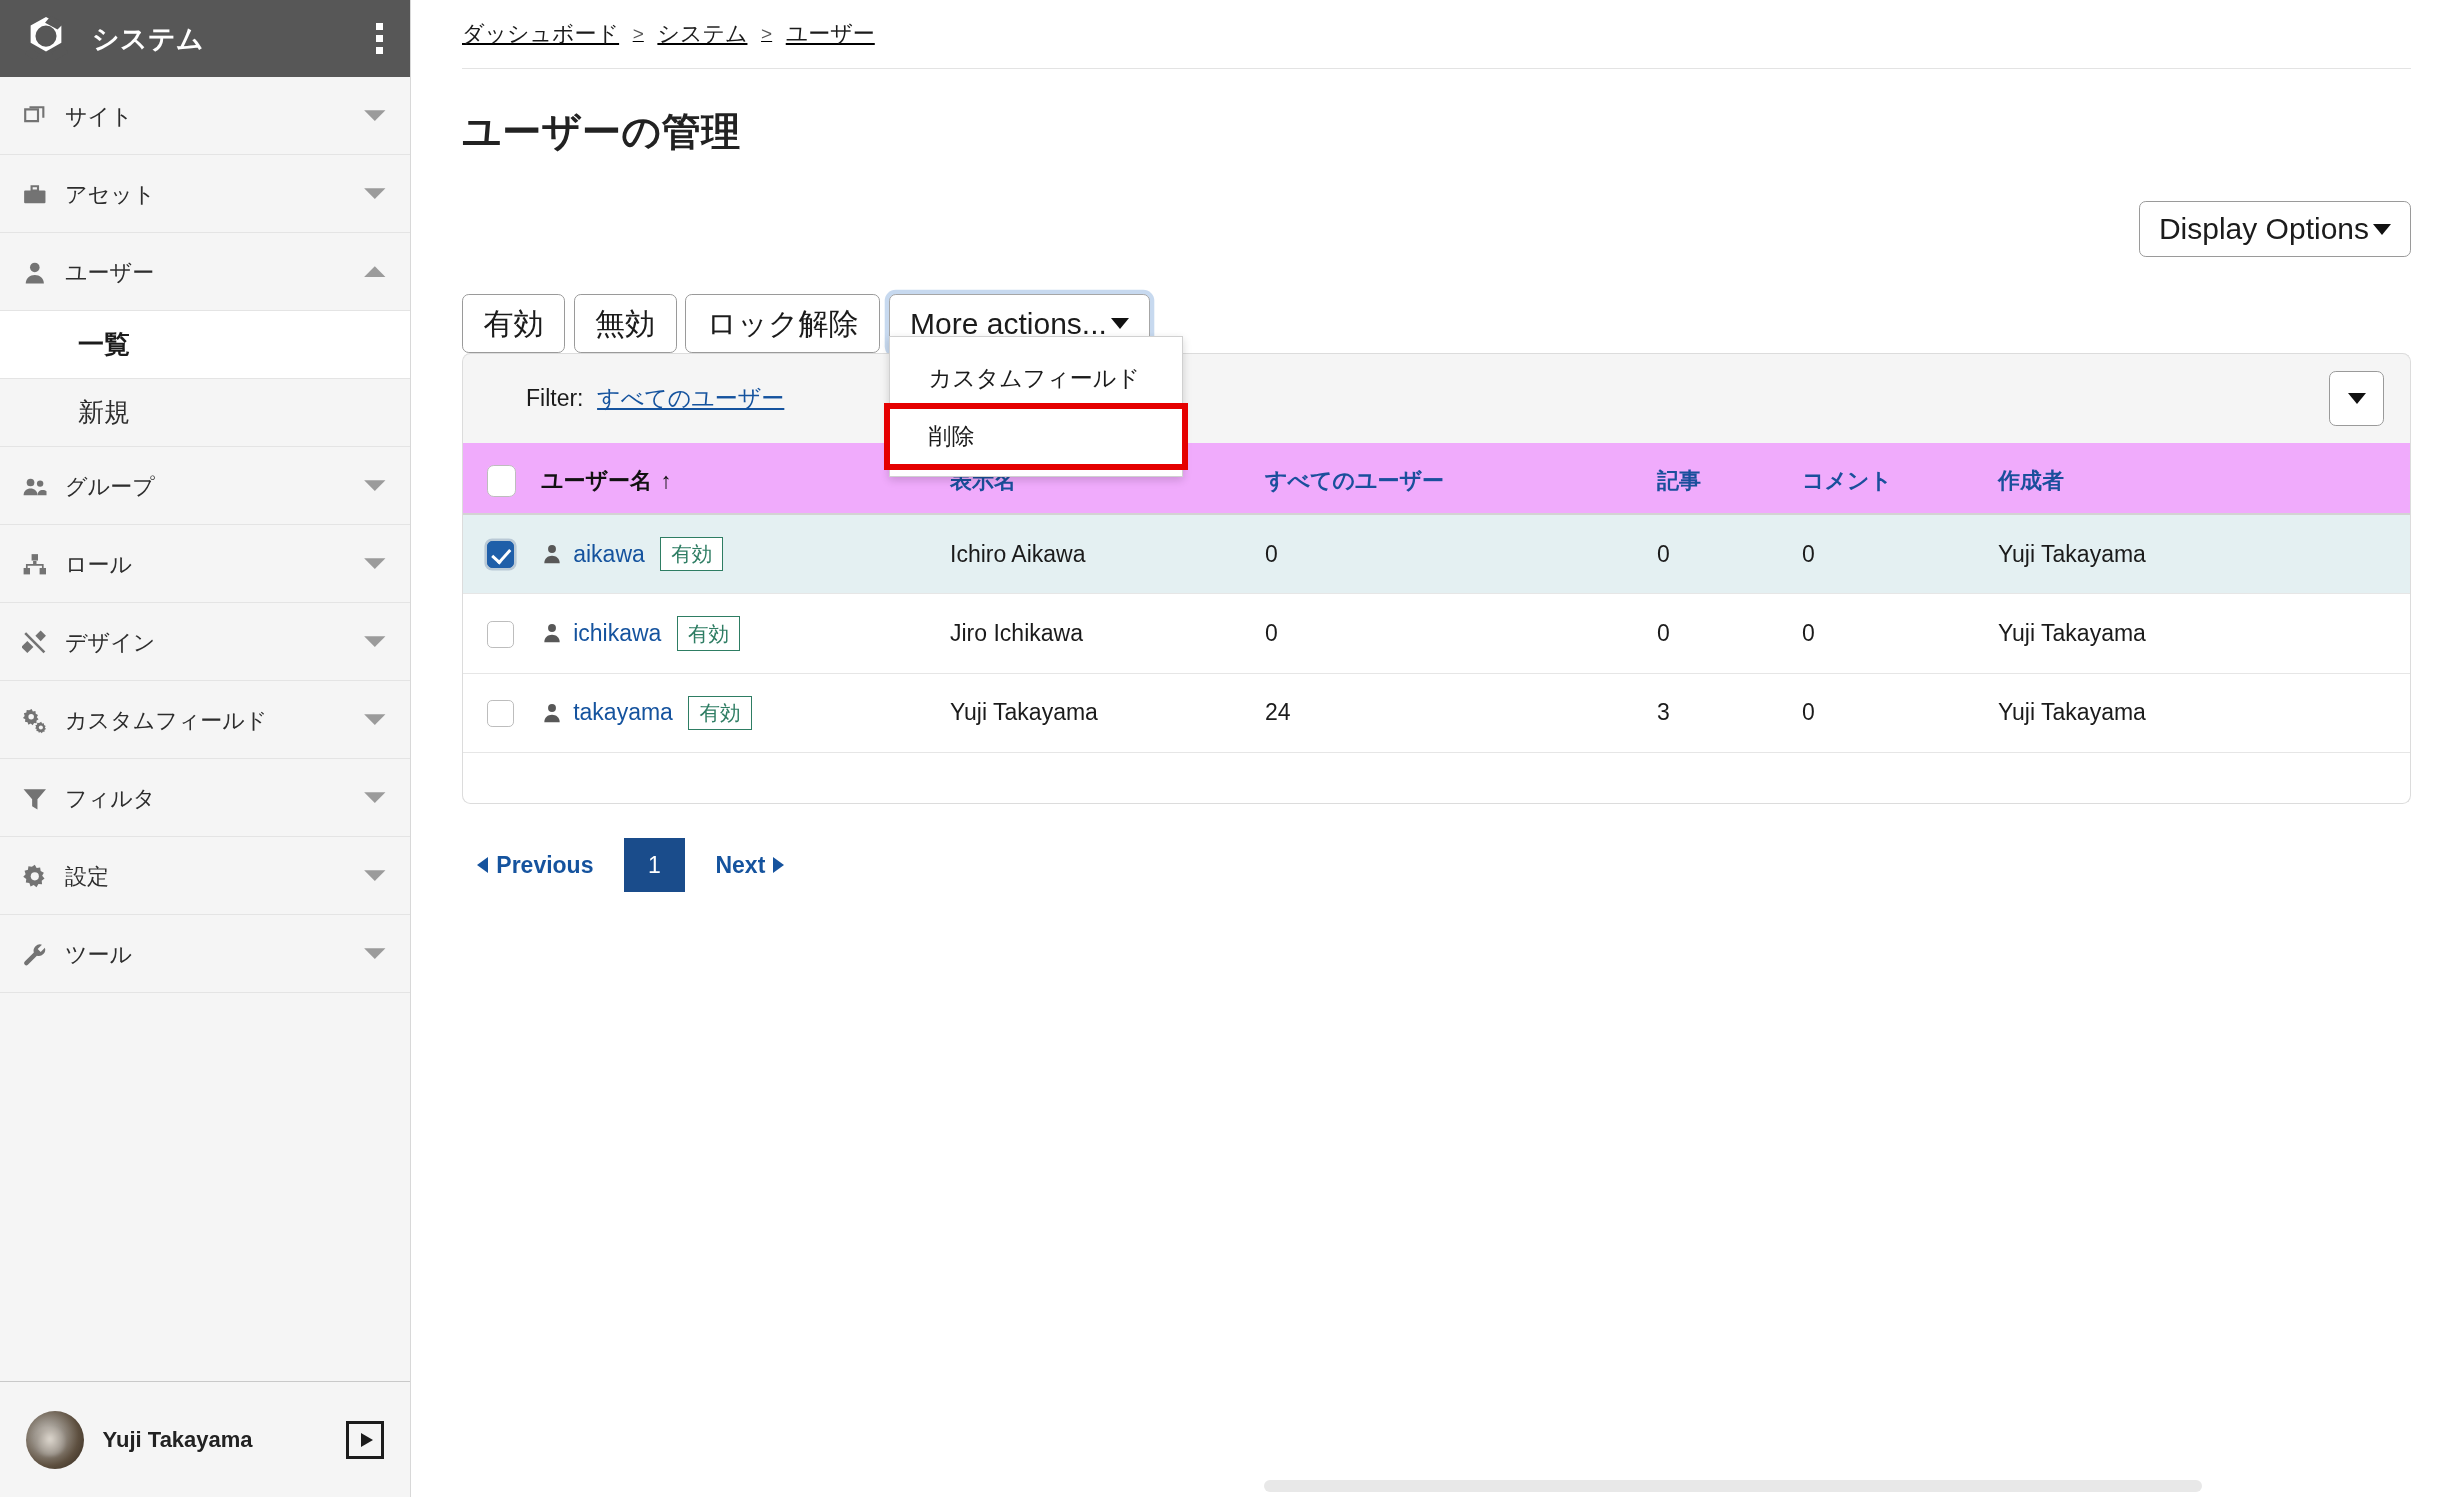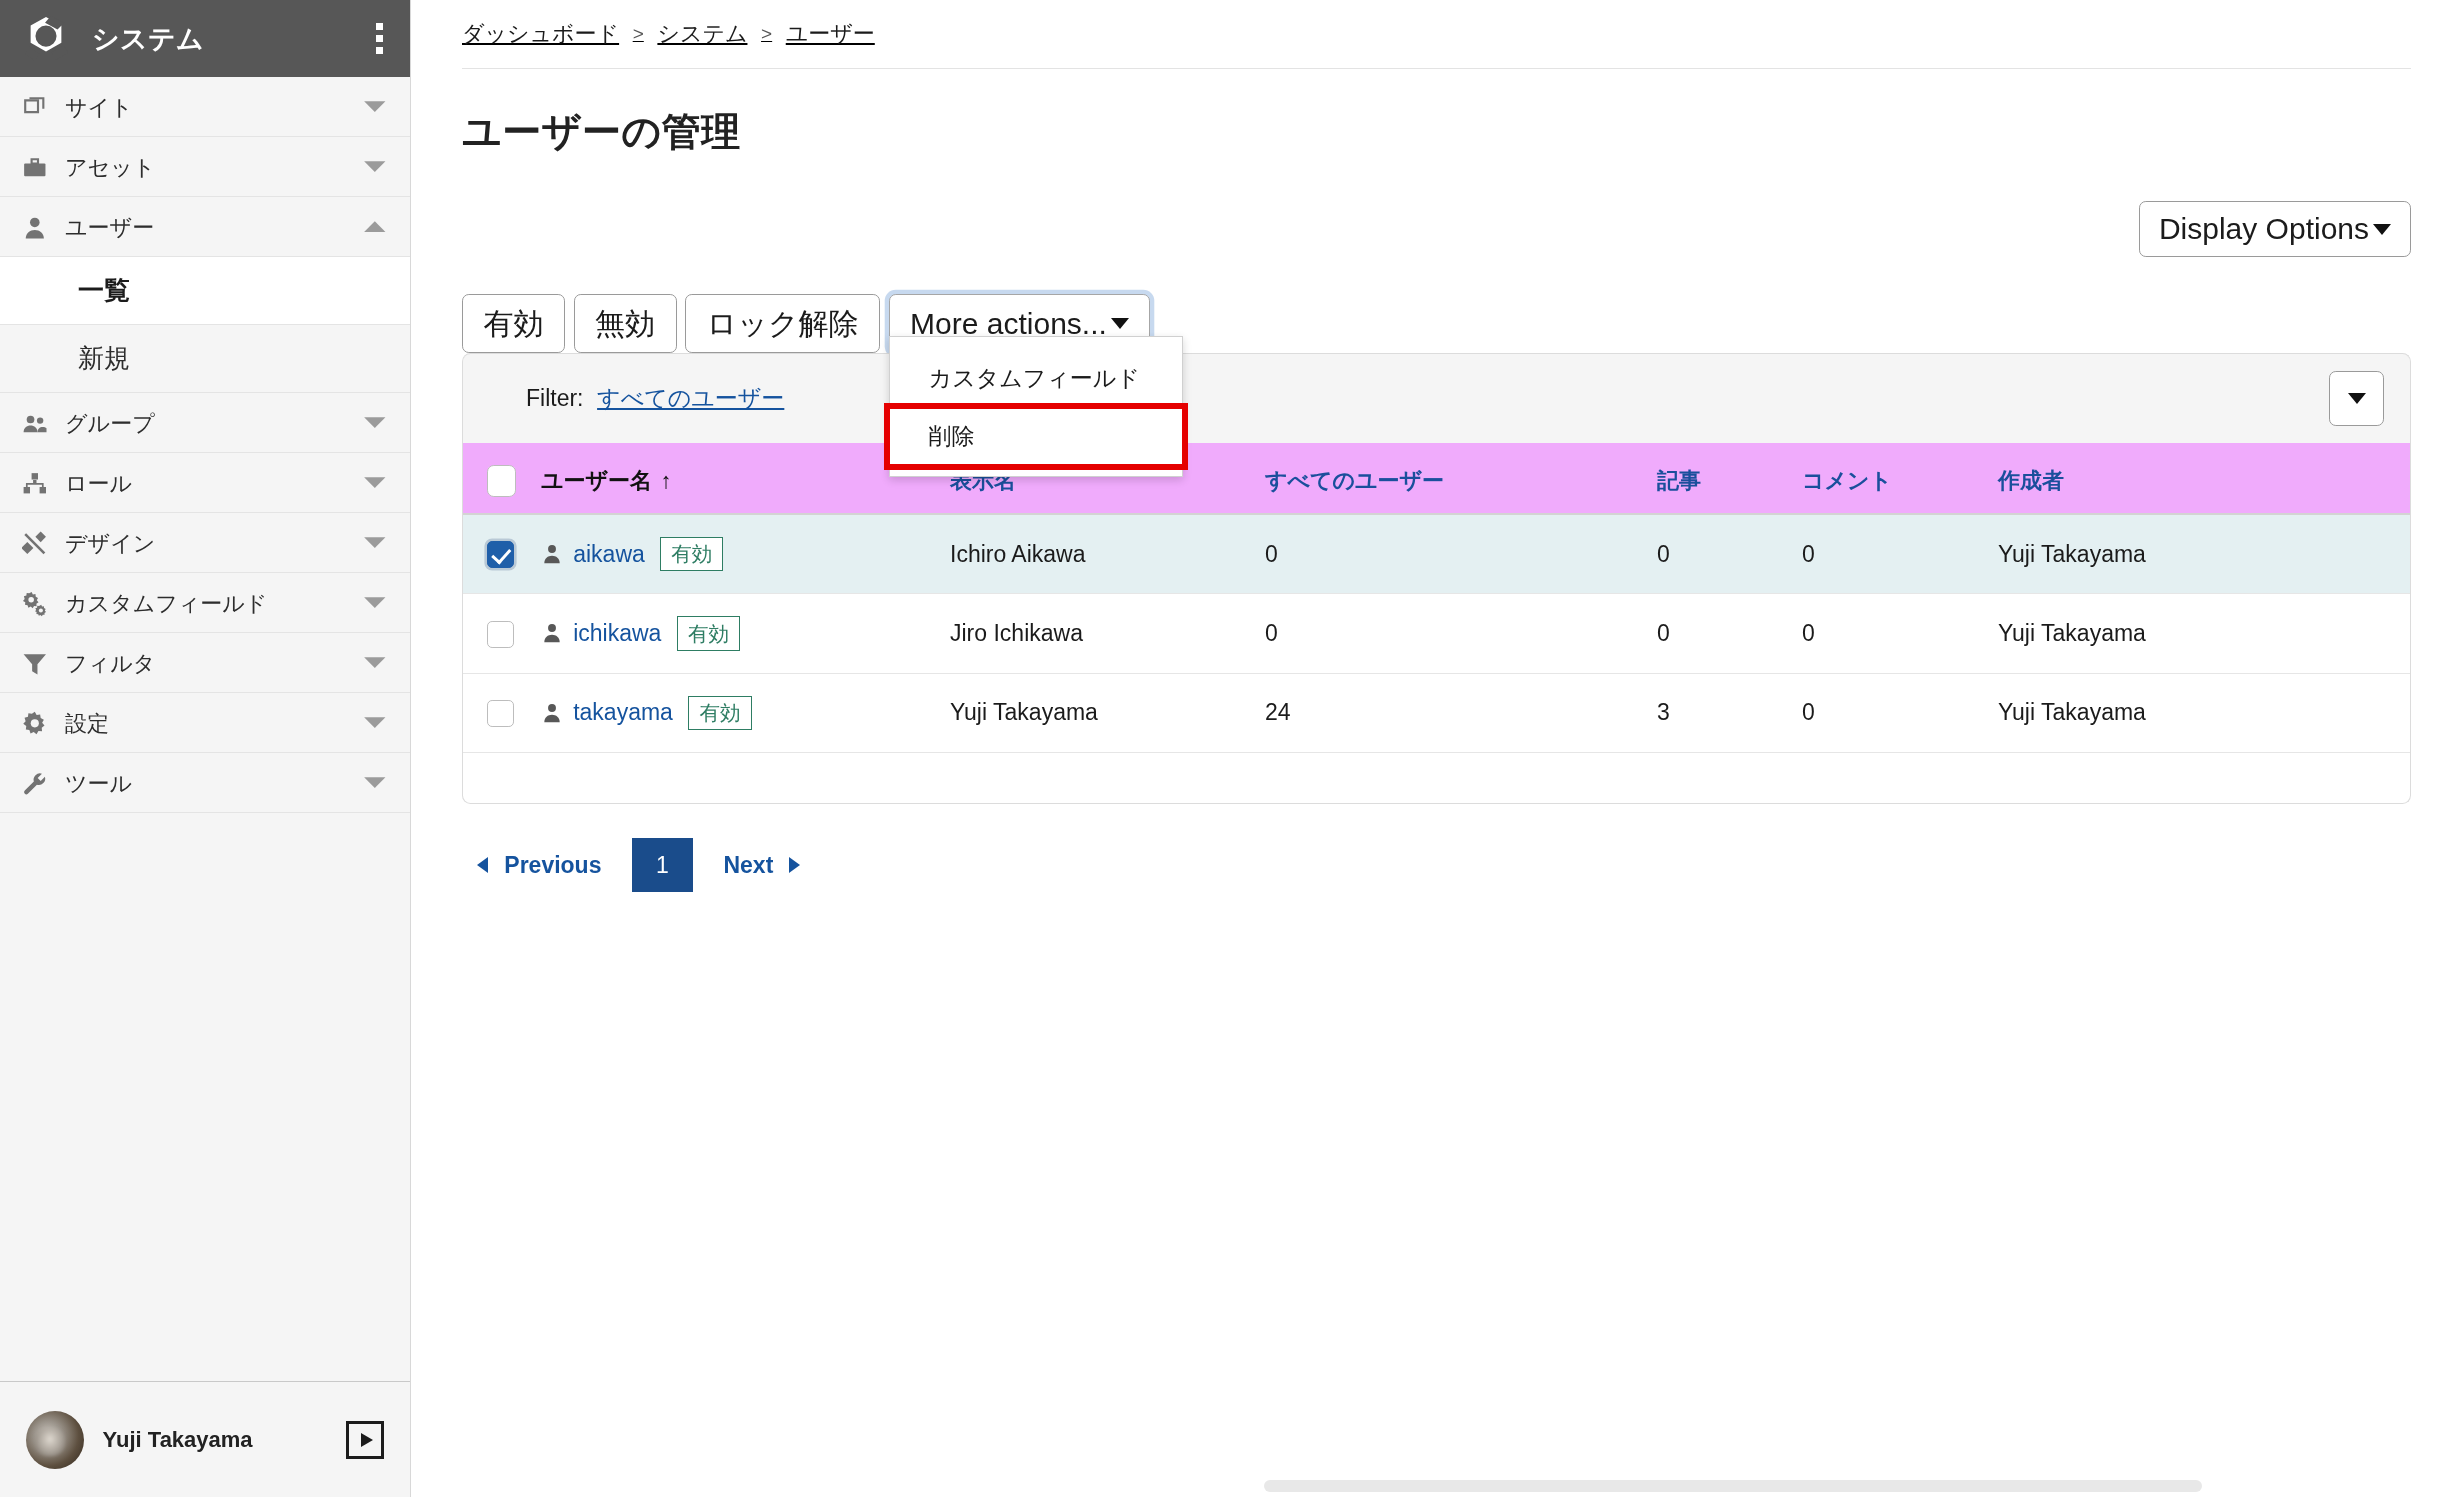--- a/index.html
+++ b/index.html
@@ -28,21 +28,21 @@
   .sb-logo { width: 48px; height: 48px; flex: 0 0 48px; }
   .sb-title {
     color: #fff; font-size: 27px; font-weight: bold;
     margin-left: 22px; letter-spacing: 0.4px;
   }
   .sb-kebab { margin-left: auto; display: flex; flex-direction: column; gap: 5.1px; cursor: pointer; padding: 5.1px; }
   .sb-kebab i { display: block; width: 6.8px; height: 6.8px; background: #fff; }
 
   .sb-nav { flex: 1 1 auto; overflow: hidden; }
   .sb-item {
-    height: 60px; display: flex; align-items: center;
+    height: 78px; display: flex; align-items: center;
     padding: 3px 22px 0 22px;
     border-bottom: 0.9px solid #e4e4e4;
     background: #f5f5f5; cursor: pointer;
   }
   .sb-icon {
     width: 38px; flex: 0 0 38px; display: flex;
     align-items: center; justify-content: flex-start;
     color: #737373;
   }
   .sb-icon svg { fill: #737373; }
@@ -232,21 +232,21 @@
     border: 1.7px solid #2e7d63; background: #fff;
     padding: 4.3px 10.2px; line-height: 1.15; white-space: nowrap;
   }
 
   .pager {
     display: flex; align-items: center; gap: 0;
     margin: 34px 0 0 51px;
   }
   .pg-link {
     font-size: 23px; color: #15539e; font-weight: bold;
-    cursor: pointer; display: inline-flex; align-items: center; gap: 16px;
+    cursor: pointer; display: inline-flex; align-items: center; gap: 8px;
     padding: 12px 15.3px;
   }
   .pg-num {
     background: #1a4c8b; color: #fff; font-size: 23px;
     padding: 13.6px 24px; cursor: pointer; margin: 0 15.3px;
   }
   .tri-l { width: 0; height: 0; border-right: 11px solid #15539e; border-top: 8.5px solid transparent; border-bottom: 8.5px solid transparent; }
   .tri-r { width: 0; height: 0; border-left: 11px solid #15539e; border-top: 8.5px solid transparent; border-bottom: 8.5px solid transparent; }
 
   .hscroll {

